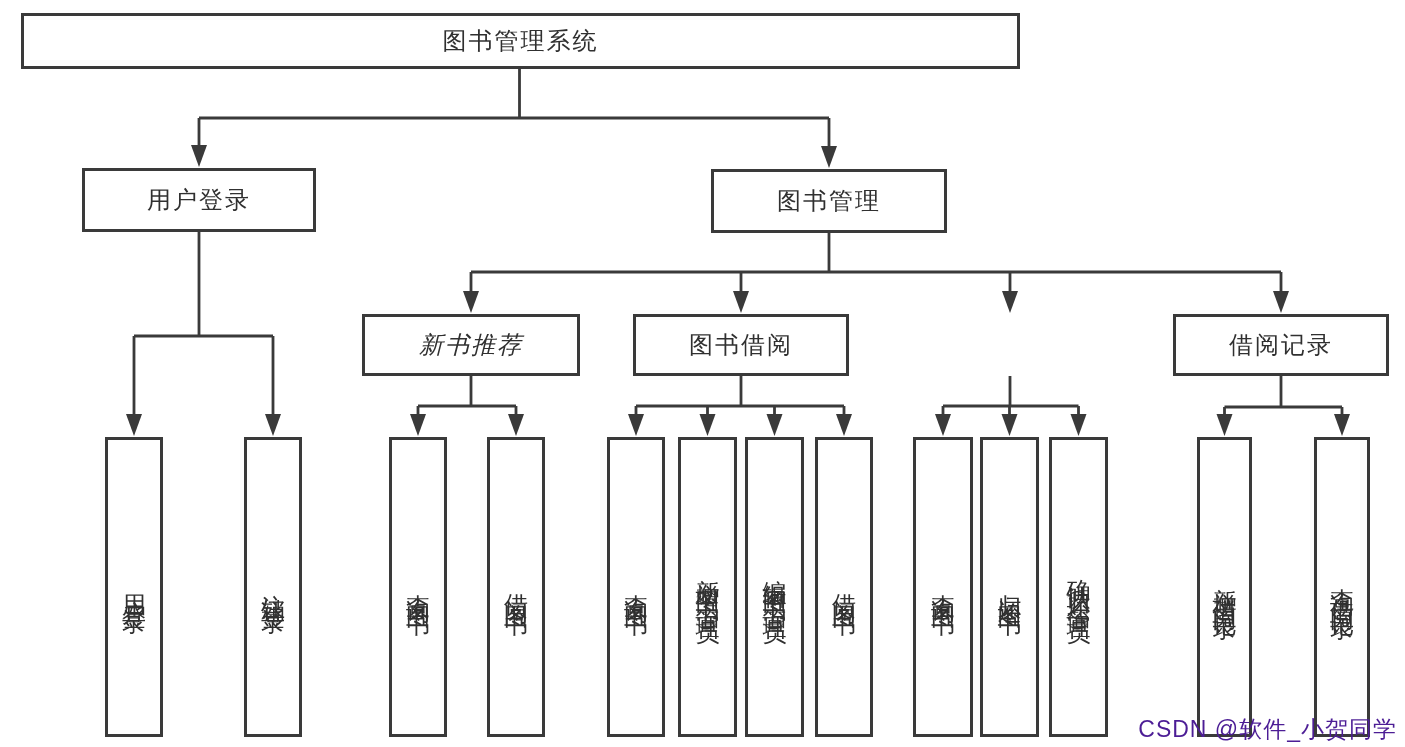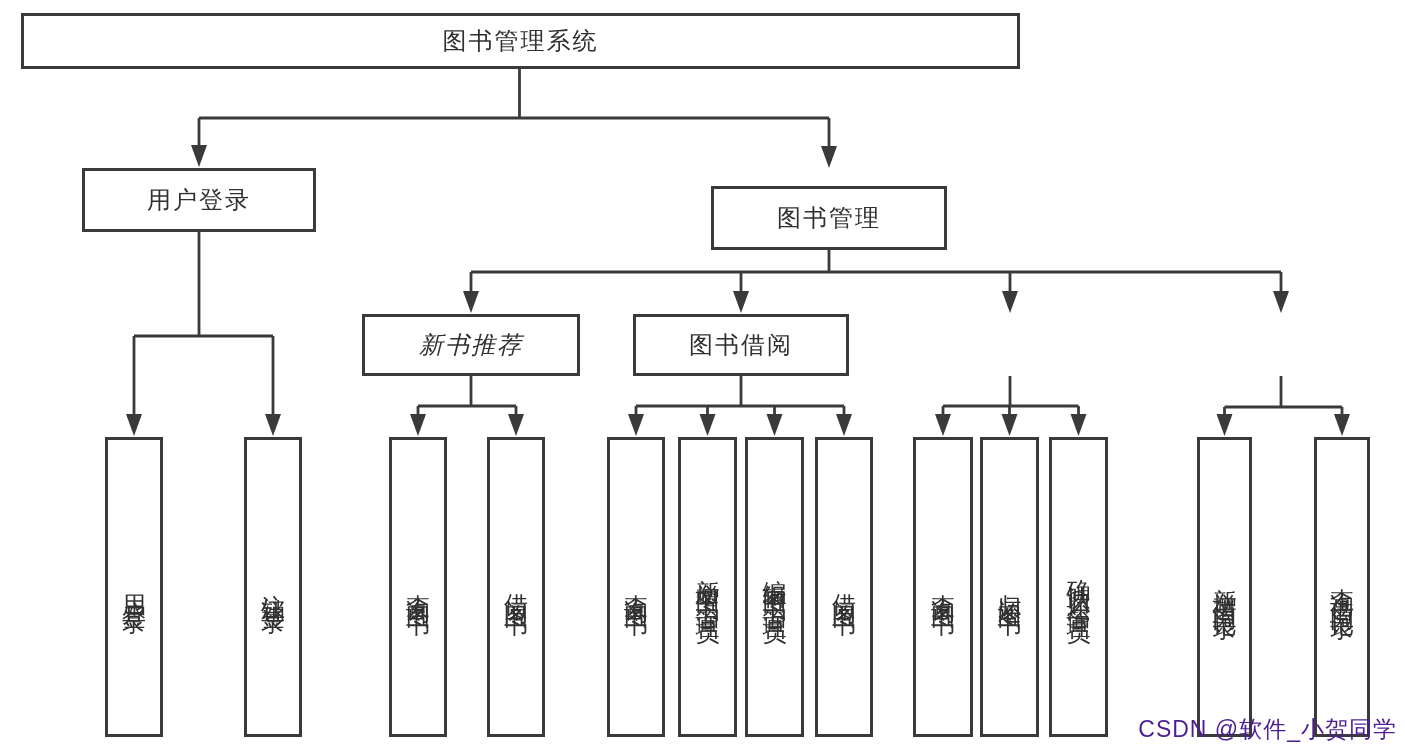--- a/index.html
+++ b/index.html
@@ -40,21 +40,21 @@
     height: 300px;
     writing-mode: vertical-rl;
     text-orientation: mixed;
     letter-spacing: 6px;
     font-size: 24px;
   }
   
   #n-root   { left: 21px;  top: 13px;  width: 999px; height: 56px; }
   
   #n-login  { left: 82px;  top: 168px; width: 234px; height: 64px; }
-  #n-mgmt   { left: 711px; top: 169px; width: 236px; height: 64px; margin-top: 17px; }
+  #n-mgmt   { left: 711px; top: 169px; width: 236px; height: 64px; }
   
   #n-l3-1   { left: 362px;  top: 314px; width: 218px; height: 62px; font-style: italic; }
   #n-l3-2   { left: 633px;  top: 314px; width: 216px; height: 62px; text-align: right; }
   #n-l3-3   { left: 902px;  top: 314px; width: 216px; height: 62px; }
   #n-l3-4   { left: 1173px; top: 314px; width: 216px; height: 62px; }
   
   #n-leaf-1  { left: 105px;  width: 58px; }
   #n-leaf-2  { left: 244px;  width: 58px; }
   #n-leaf-3  { left: 389px;  width: 58px; }
   #n-leaf-4  { left: 487px;  width: 58px; }
@@ -123,20 +123,21 @@
     </g>
   </svg>
 
   <div class="node" id="n-root">图书管理系统</div>
 
   <div class="node" id="n-login">用户登录</div>
   <div class="node" id="n-mgmt">图书管理</div>
 
   <div class="node" id="n-l3-1">新书推荐</div>
   <div class="node" id="n-l3-2">图书借阅</div>
+  <div class="node" id="n-l3-4">借阅记录</div>
 
   <div class="node leaf" id="n-leaf-1">用户登录</div>
   <div class="node leaf" id="n-leaf-2">注销登录</div>
 
   <div class="node leaf" id="n-leaf-3">查询图书</div>
   <div class="node leaf" id="n-leaf-4">借阅图书</div>
 
   <div class="node leaf" id="n-leaf-5">查询图书</div>
   <div class="node leaf" id="n-leaf-6">新增图书（管理员）</div>
   <div class="node leaf" id="n-leaf-7">编辑图书（管理员）</div>

